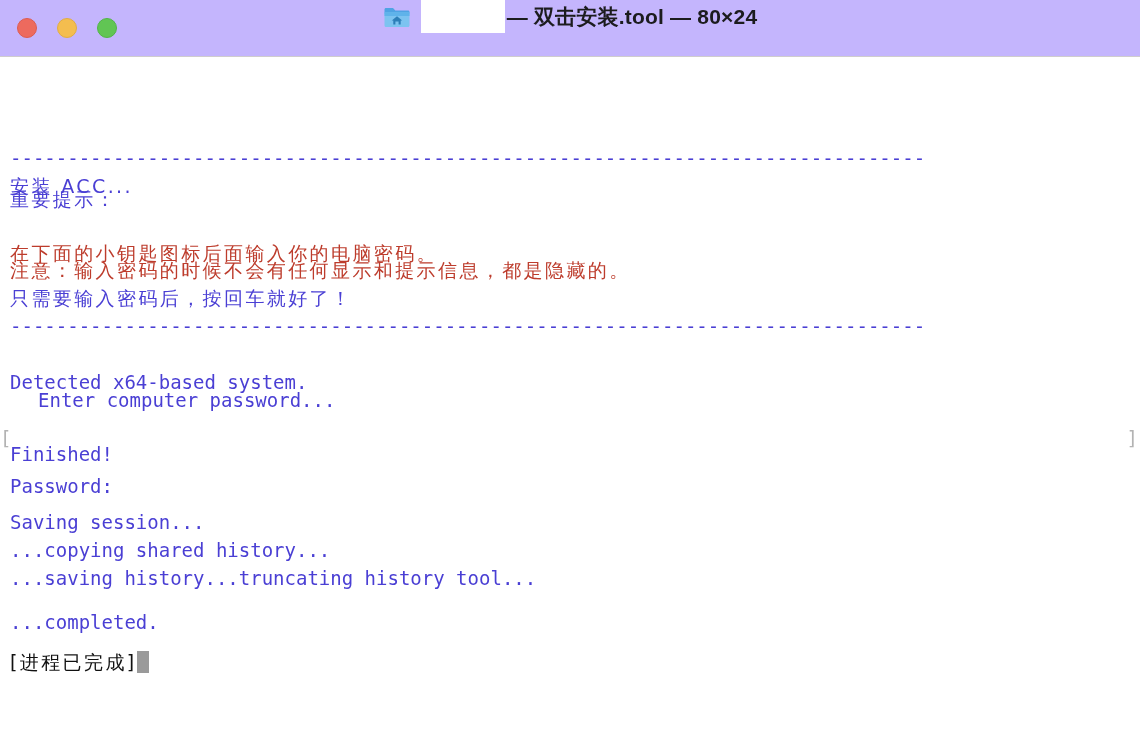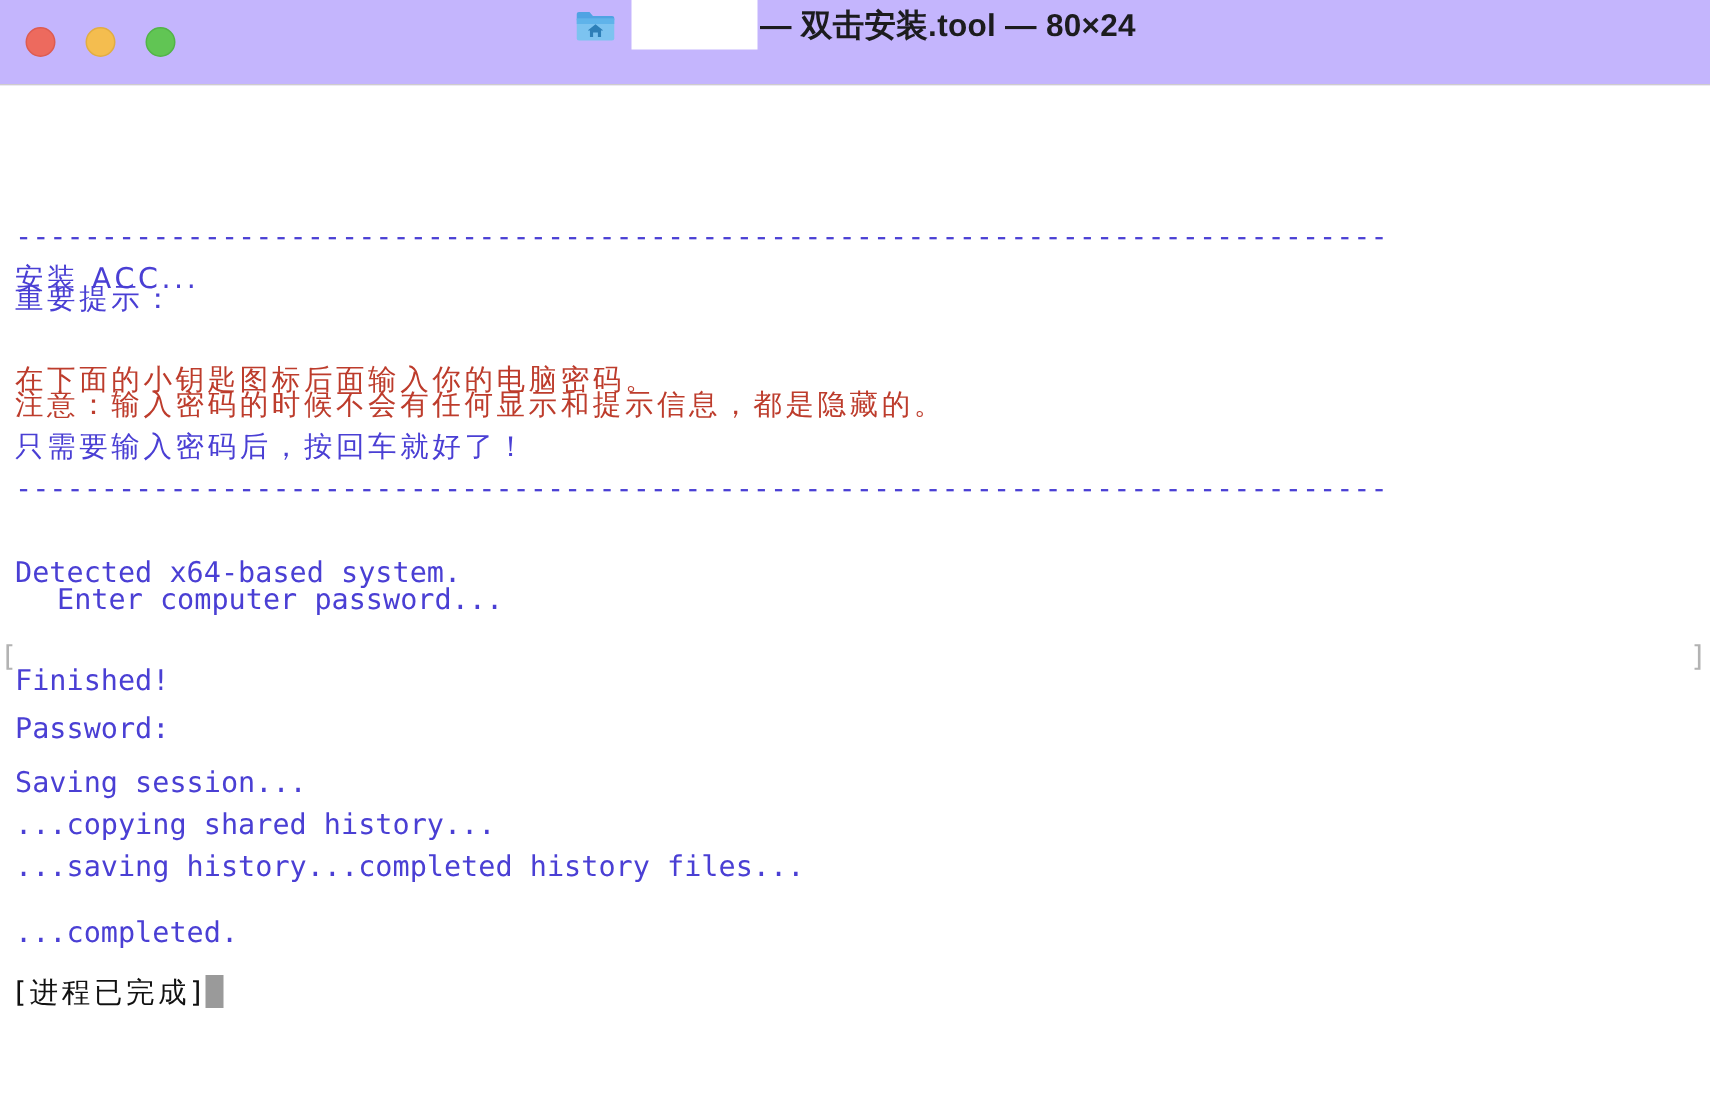--- a/index.html
+++ b/index.html
@@ -182,20 +182,20 @@
     <div class="line blue" style="top:329px;margin-left:28px;">Enter computer password...</div>
 
     <div class="bracket-left" style="top:367px;">[</div>
     <div class="line blue" style="top:367px;margin-top:48px;">Password:</div>
     <div class="bracket-right" style="top:367px;">]</div>
 
     <div class="line blue" style="top:383px;">Finished!</div>
 
     <div class="line blue" style="top:451px;">Saving session...</div>
     <div class="line blue" style="top:479px;">...copying shared history...</div>
-    <div class="line blue" style="top:507px;">...saving history...completed history files...</div>
+    <div class="line blue" style="top:507px;">...saving history...truncating history tool...</div>
     <div class="line blue" style="top:551px;">...completed.</div>
 
     <div class="line black cjk" style="top:591px;"><span>[进程已完成]</span><span id="cursor-block"></span></div>
 
   </div>
 
 </div>
 
 </body></html>

